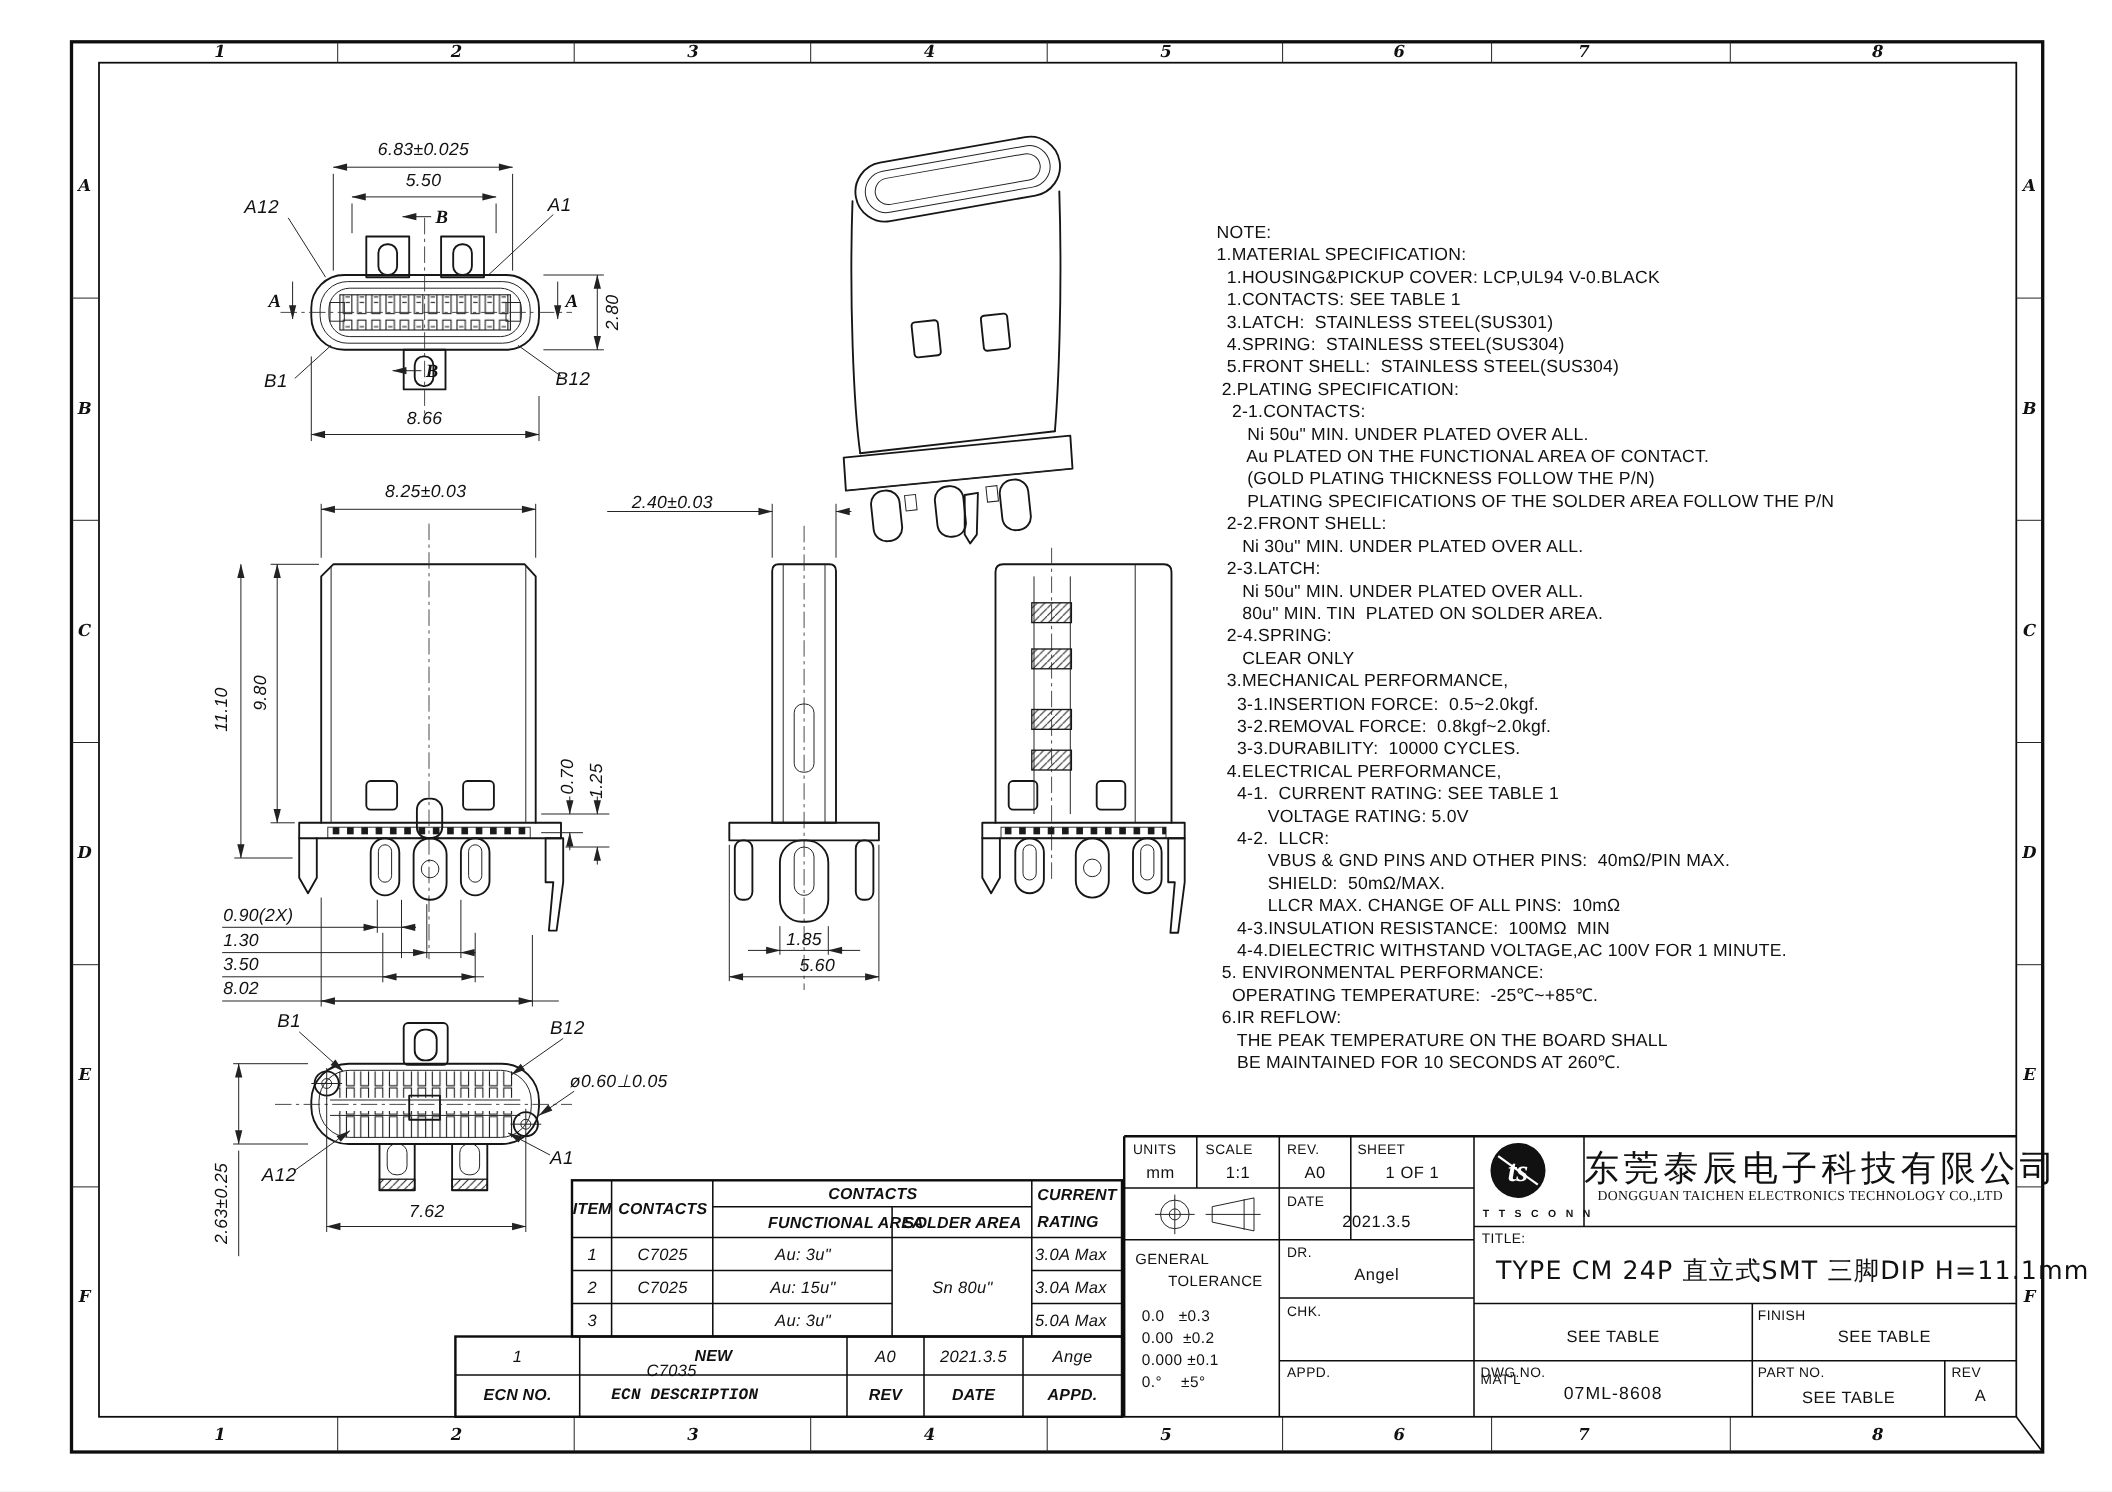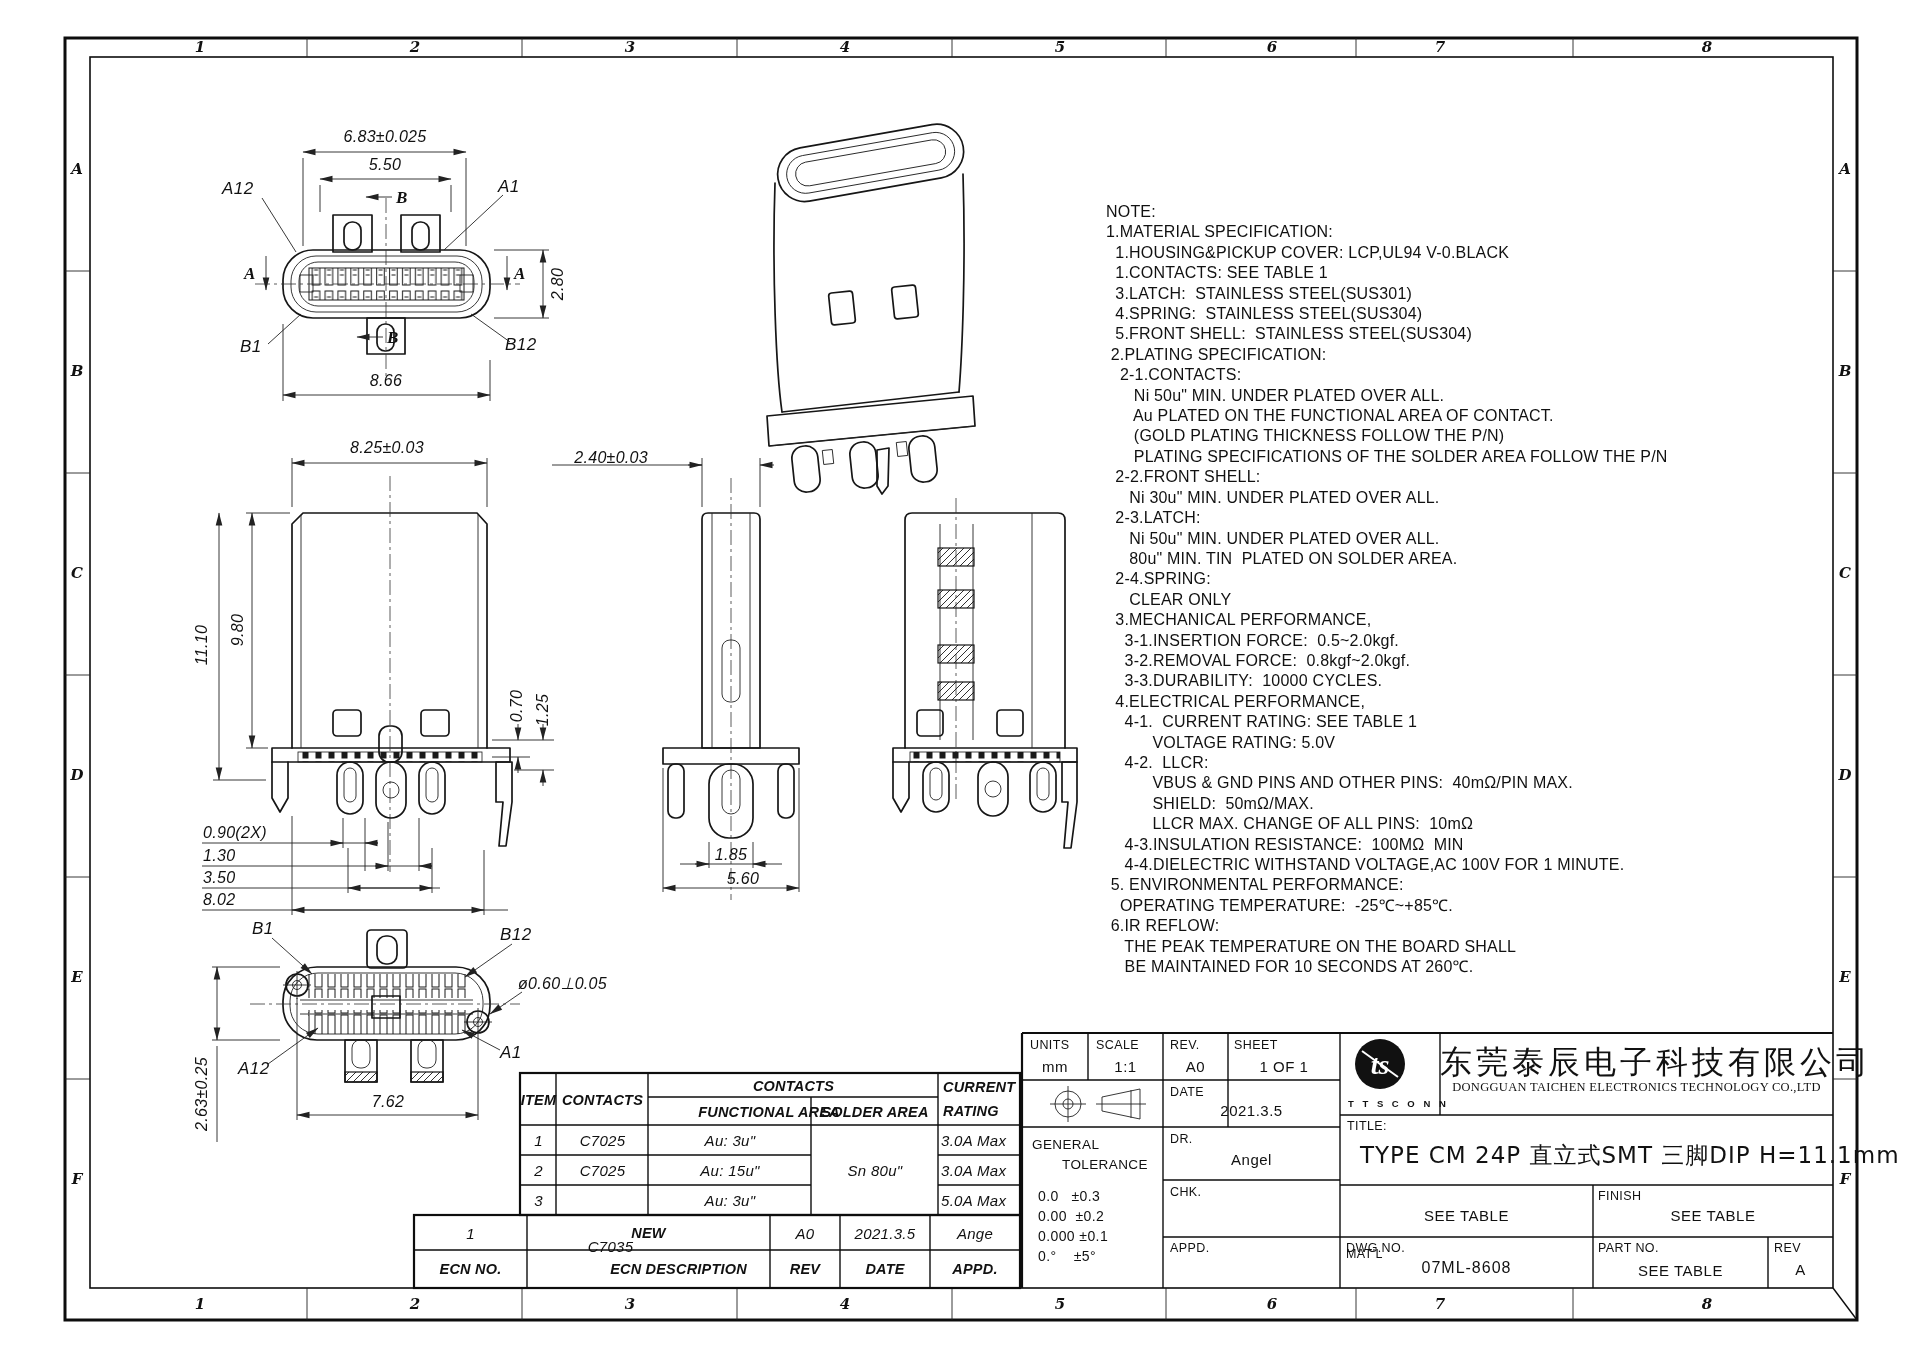--- a/index.html
+++ b/index.html
@@ -476,21 +476,21 @@
   <div class="lb tab-it ctr" style="left:649px;top:1193px;width:162px;">Au: 3u"</div>
   <div class="lb tab-it" style="left:941px;top:1193px;">5.0A Max</div>
   <div class="lb tab-it ctr" style="left:812px;top:1163px;width:126px;">Sn 80u"</div>
 
   <div class="lb tab-it ctr" style="left:414px;top:1226px;width:113px;">1</div>
   <div class="lb tab-ith ctr" style="left:527px;top:1226px;width:243px;">NEW</div>
   <div class="lb tab-it ctr" style="left:770px;top:1226px;width:70px;">A0</div>
   <div class="lb tab-it ctr" style="left:840px;top:1226px;width:90px;">2021.3.5</div>
   <div class="lb tab-it ctr" style="left:930px;top:1226px;width:90px;">Ange</div>
   <div class="lb tab-ith ctr" style="left:414px;top:1262px;width:113px;">ECN NO.</div>
-  <div class="lb tab-ith ctr" style="left:557px;top:1262px;width:243px;">ECN  DESCRIPTION</div>
+  <div class="lb tab-ith ctr" style="left:501px;top:1262px;width:243px;font-family:Liberation Mono, monospace;">ECN  DESCRIPTION</div>
   <div class="lb tab-ith ctr" style="left:770px;top:1262px;width:70px;">REV</div>
   <div class="lb tab-ith ctr" style="left:840px;top:1262px;width:90px;">DATE</div>
   <div class="lb tab-ith ctr" style="left:930px;top:1262px;width:90px;">APPD.</div>
 
   <div class="lb tcell-lab" style="left:1030px;top:1039px;">UNITS</div>
   <div class="lb tcell-val ctr" style="left:1022px;top:1059px;width:66px;">mm</div>
   <div class="lb tcell-lab" style="left:1096px;top:1039px;">SCALE</div>
   <div class="lb tcell-val ctr" style="left:1088px;top:1059px;width:75px;">1:1</div>
   <div class="lb tcell-lab" style="left:1170px;top:1039px;">REV.</div>
   <div class="lb tcell-val ctr" style="left:1163px;top:1059px;width:65px;">A0</div>

